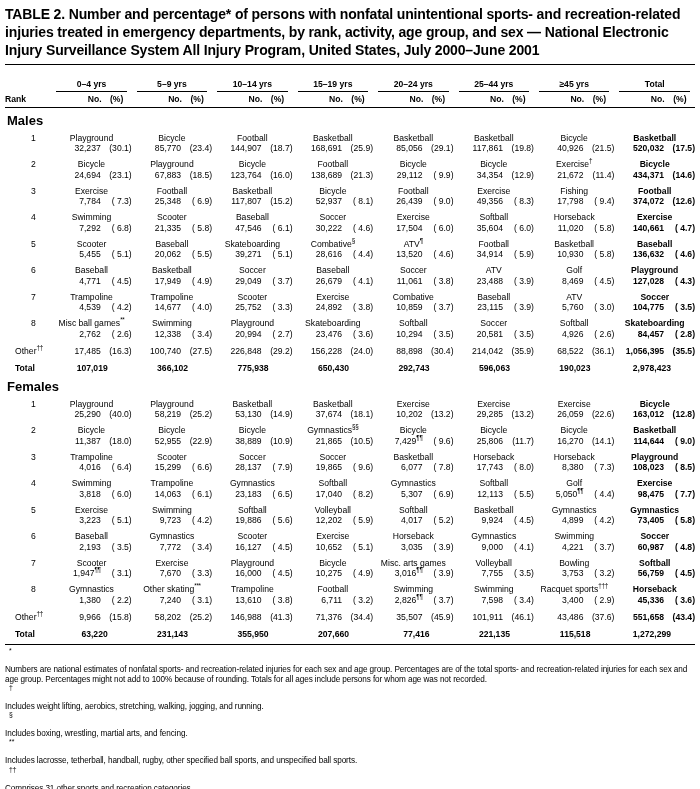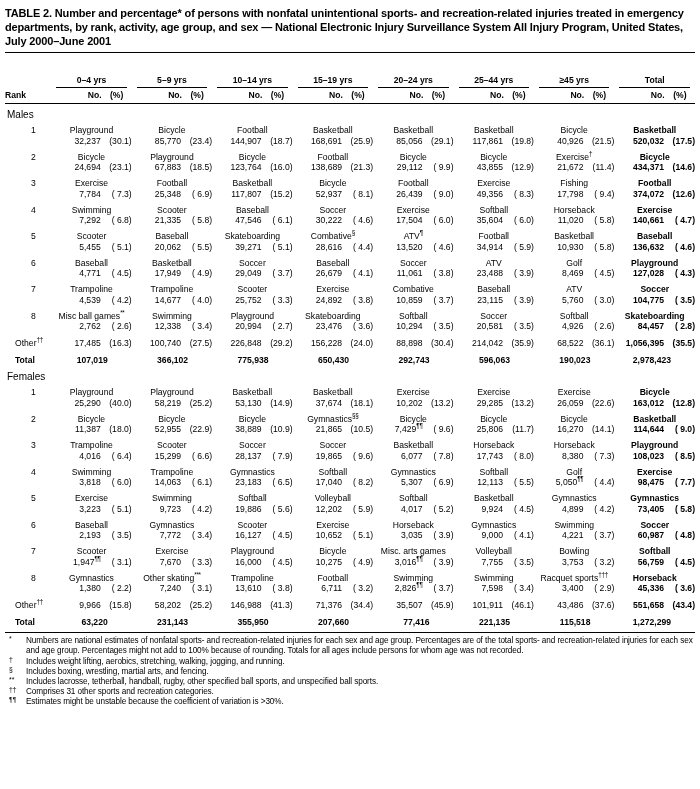--- a/index.html
+++ b/index.html
@@ -1,49 +1,49 @@
 <!DOCTYPE html>
 <html><head>
 <meta charset="utf-8">
 <style>
   html,body{margin:0;padding:0;background:#fff;}
   body{width:700px;font-family:"Liberation Sans",sans-serif;color:#000;}
   .page{padding:6px 5px 0 5px;}
-  .title{font-size:11px;font-weight:bold;line-height:1.28;letter-spacing:-0.15px;
+  .title{font-size:14px;font-weight:bold;line-height:1.28;letter-spacing:-0.15px;
          border-bottom:1px solid #000;padding-bottom:4px;}
-  table{width:100%;border-collapse:collapse;table-layout:fixed;font-size:8.6px;margin-top:18px;}
+  table{width:100%;border-collapse:collapse;table-layout:fixed;font-size:8.6px;margin-top:10px;}
   col.c-rank{width:46px}
   col.c-no{width:50px}
   col.c-pct{width:30px}
   th{font-weight:bold;padding:0;}
   th.grp{padding-top:4px;vertical-align:bottom;}
   th.grp .grpu{display:block;border-bottom:1px solid #000;margin:0 5px;padding-bottom:2px;
                text-align:center;font-size:8.6px;}
   tr.subhead th{border-bottom:1.5px solid #000;padding:2px 0 3px 0;}
   th.rankhead{text-align:left;padding-left:3px;}
   th.subno{text-align:right;padding-right:12px;}
   th.subpct{text-align:center;}
   td{padding:0;vertical-align:bottom;}
-  .seclabel{font-weight:normal;font-size:10px;padding:5px 0 0 2px;}
+  .seclabel{font-weight:bold;font-size:13px;padding:5px 0 0 2px;}
   td.rank{vertical-align:top;padding-top:5px;font-size:8.6px;}
   td.ranknum{padding-left:26px;}
   td.rankword{padding-left:10px;}
   tr.otherrow td.rank,tr.totalrow td.rank{padding-top:6px;}
   .act{text-align:center;padding-top:5px;line-height:10.5px;white-space:nowrap;}
   .val{display:flex;line-height:11px;white-space:nowrap;}
   .val .n{flex:1;text-align:right;}
   .val .p{width:31px;text-align:right;white-space:pre;}
   tr.totalrow .val .p{width:24px;}
   tr.otherrow .val,tr.totalrow .val{padding-top:6px;align-items:center;}
   td.totcol .act,td.totcol .val{font-weight:bold;}
   tr.totalrow td{font-weight:bold;}
   tbody tr:last-child td{border-bottom:1px solid #000;padding-bottom:4px;}
   sup{font-size:6.3px;line-height:0;vertical-align:super;letter-spacing:-0.3px;}
   .footnotes{margin-top:3px;font-size:8.2px;line-height:1.24;}
-  .fn{display:flex;}
+  .fn{display:flex;flex-direction:column;}
   .fnsym{width:17px;flex:0 0 17px;text-align:left;padding-left:4px;font-size:6.8px;
          position:relative;top:-1px;}
   .fntext{flex:1;letter-spacing:-0.1px;}
 </style>
 </head>
 <body>
 
 <div class="page">
   <div class="title">TABLE 2. Number and percentage* of persons with nonfatal unintentional sports- and recreation-related injuries treated in emergency departments, by rank, activity, age group, and sex — National Electronic Injury Surveillance System All Injury Program, United States, July 2000–June 2001</div>
   <table>
@@ -210,21 +210,21 @@
           <td colspan="2" class="cell">
             <div class="act">Bicycle</div>
         <div class="val">
               <span class="n">29,112</span>
               <span class="p">( 9.9)</span>
             </div>
           </td>
           <td colspan="2" class="cell">
             <div class="act">Bicycle</div>
         <div class="val">
-              <span class="n">43,855</span>
+              <span class="n">34,354</span>
               <span class="p">(12.9)</span>
             </div>
           </td>
           <td colspan="2" class="cell">
             <div class="act">Exercise<sup>†</sup></div>
         <div class="val">
               <span class="n">21,672</span>
               <span class="p">(11.4)</span>
             </div>
           </td>

